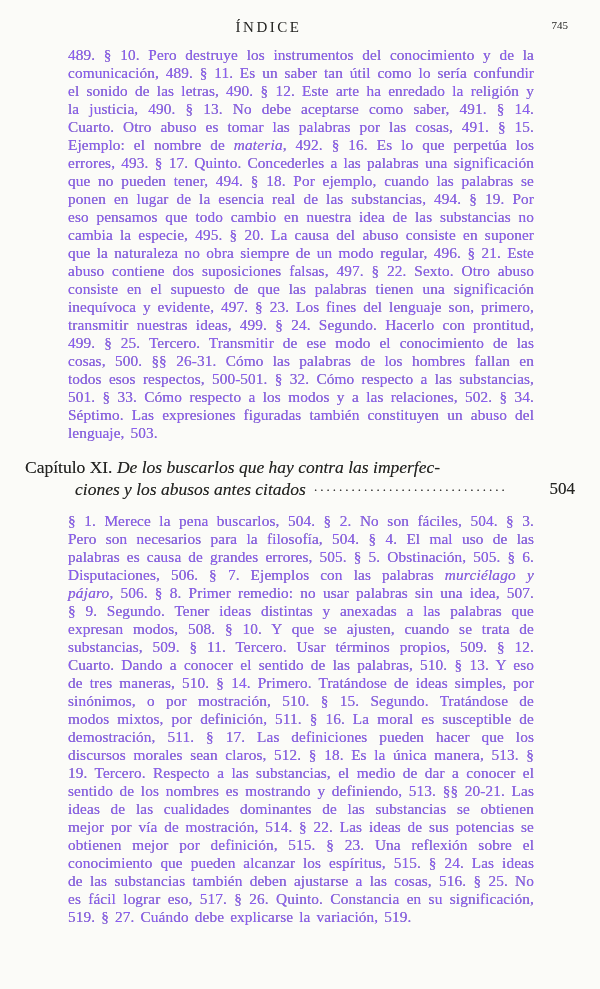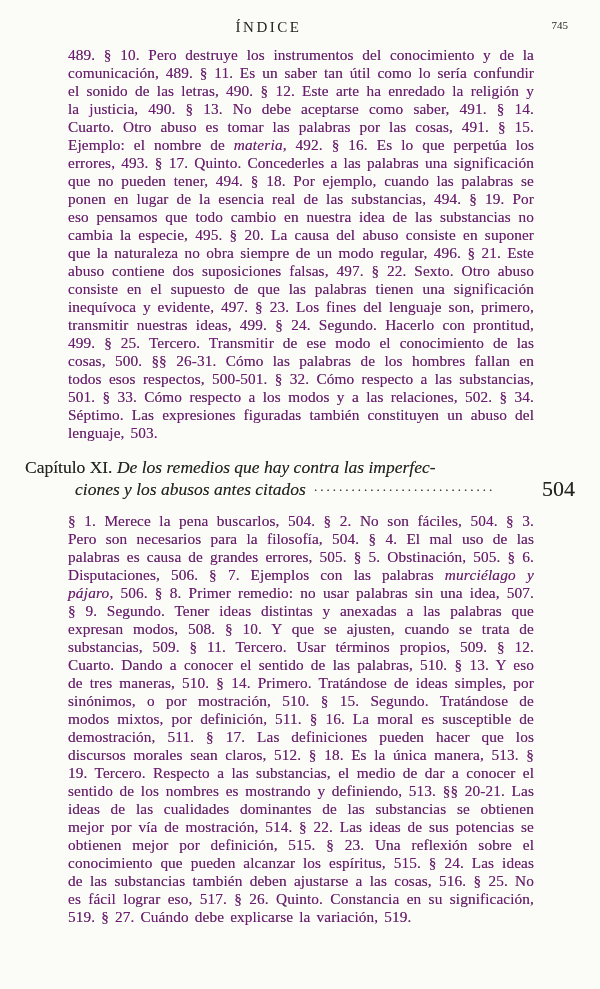--- a/index.html
+++ b/index.html
@@ -44,21 +44,21 @@
   .toc-body {
     margin-left: 68px;
     width: 466px;
   }
   .toc-para {
     font-size: 15.3px;
     line-height: 18px;
     text-align: justify;
     word-spacing: 0.14em;
     letter-spacing: 0.1px;
-    color: #701a75;
+    color: #8b5cf6;
     text-shadow: 0 0 0.4px rgba(30,30,28,0.55);
   }
   .toc-para em {
     font-style: italic;
     letter-spacing: 0.2px;
   }
   
   .chapter-entry {
     margin-left: -43px;  
     width: 550px;        
@@ -82,21 +82,21 @@
     flex: 1;
     overflow: hidden;
     white-space: nowrap;
     font-size: 13px;
     letter-spacing: 3px;
     color: #3a3a38;
     margin: 0 10px 0 8px;
     transform: translateY(-2px);
   }
   .chapter-folio {
-    font-size: 22px;
+    font-size: 17px;
     font-style: normal;
     white-space: nowrap;
     margin-left: 36px;
   }
 </style>
 </head>
 <body>
 
 <div class="page">
 
@@ -106,21 +106,21 @@
   </div>
 
   <div class="toc-body">
 
     <div class="toc-para"><span>489.  § 10. Pero destruye los instrumentos del conocimiento y de la comunicación, 489.  § 11. Es un saber tan útil como lo sería confundir el sonido de las letras, 490.  § 12. Este arte ha enredado la religión y la justicia, 490.  § 13. No debe aceptarse como saber, 491.  § 14. Cuarto. Otro abuso es tomar las palabras por las cosas, 491.  § 15. Ejemplo: el nombre de </span><em>materia</em><span>, 492. § 16. Es lo que perpetúa los errores, 493.  § 17. Quinto. Concederles a las palabras una significación que no pueden tener, 494. § 18. Por ejemplo, cuando las palabras se ponen en lugar de la esencia real de las substancias, 494.  § 19. Por eso pensamos que todo cambio en nuestra idea de las substancias no cambia la especie, 495.  § 20. La causa del abuso consiste en suponer que la naturaleza no obra siempre de un modo regular, 496. § 21. Este abuso contiene dos suposiciones falsas, 497.  § 22. Sexto. Otro abuso consiste en el supuesto de que las palabras tienen una significación inequívoca y evidente, 497.  § 23. Los fines del lenguaje son, primero, transmitir nuestras ideas, 499.  § 24. Segundo. Hacerlo con prontitud, 499.  § 25. Tercero. Transmitir de ese modo el conocimiento de las cosas, 500.  §§ 26-31. Cómo las palabras de los hombres fallan en todos esos respectos, 500-501. § 32. Cómo respecto a las substancias, 501.  § 33. Cómo respecto a los modos y a las relaciones, 502.  § 34. Séptimo. Las expresiones figuradas también constituyen un abuso del lenguaje, 503.</span></div>
 
     <div class="chapter-entry">
       <div class="chapter-line1">
         <span class="chapter-label">Capítulo XI.</span>
         <span> </span>
-        <span class="chapter-title-italic">De los remedios que hay contra las imperfec-</span>
+        <span class="chapter-title-italic">De los buscarlos que hay contra las imperfec-</span>
       </div>
       <div class="chapter-line2">
         <span class="chapter-title-italic">ciones y los abusos antes citados</span>
         <span class="dot-leader">........................................................................</span>
         <span class="chapter-folio">504</span>
       </div>
     </div>
 
     <div class="toc-para"><span>§ 1. Merece la pena buscarlos, 504.  § 2. No son fáciles, 504.  § 3. Pero son necesarios para la filosofía, 504.  § 4. El mal uso de las palabras es causa de grandes errores, 505. § 5. Obstinación, 505. § 6. Disputaciones, 506.  § 7. Ejemplos con las palabras </span><em>murciélago y pájaro</em><span>, 506.  § 8. Primer remedio: no usar palabras sin una idea, 507.  § 9. Segundo. Tener ideas distintas y anexadas a las palabras que expresan modos, 508. § 10. Y que se ajusten, cuando se trata de substancias, 509.  § 11. Tercero. Usar términos propios, 509.  § 12. Cuarto. Dando a conocer el sentido de las palabras, 510.  § 13. Y eso de tres maneras, 510.  § 14. Primero. Tratándose de ideas simples, por sinónimos, o por mostración, 510.  § 15. Segundo. Tratándose de modos mixtos, por definición, 511.  § 16. La moral es susceptible de demostración, 511.  § 17. Las definiciones pueden hacer que los discursos morales sean claros, 512.  § 18. Es la única manera, 513. § 19. Tercero. Respecto a las substancias, el medio de dar a conocer el sentido de los nombres es mostrando y definiendo, 513. §§ 20-21. Las ideas de las cualidades dominantes de las substancias se obtienen mejor por vía de mostración, 514.  § 22. Las ideas de sus potencias se obtienen mejor por definición, 515.  § 23. Una reflexión sobre el conocimiento que pueden alcanzar los espíritus, 515.  § 24. Las ideas de las substancias también deben ajustarse a las cosas, 516.  § 25. No es fácil lograr eso, 517.  § 26. Quinto. Constancia en su significación, 519.  § 27. Cuándo debe explicarse la variación, 519.</span></div>
 

